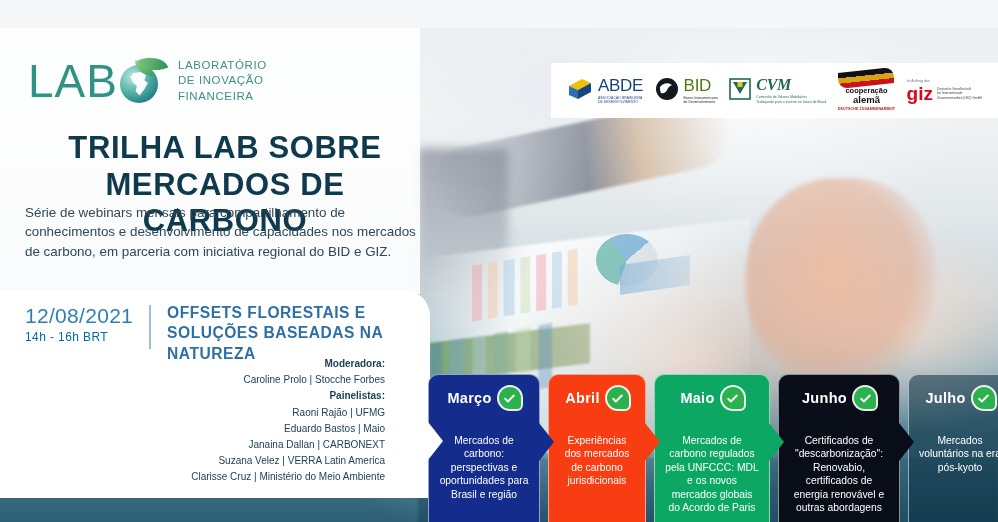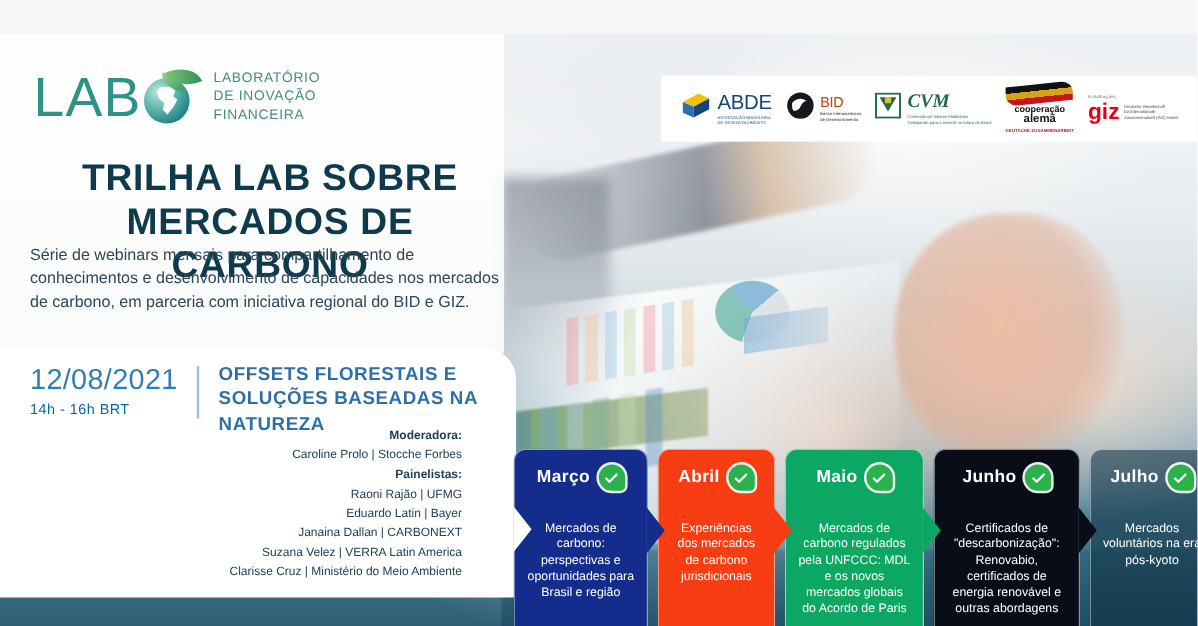--- a/index.html
+++ b/index.html
@@ -152,21 +152,21 @@
     text-align:center;
   }
   .subtitle{
     position:absolute;left:25px;top:203px;width:395px;
     color:#2f4858;font-size:13.4px;line-height:1.45;font-weight:400;
   }
 
   
   .date-row{position:absolute;left:25px;top:303px;display:flex;align-items:flex-start;}
   .date-left{padding-right:16px;}
-  .date-big{color:#2f7fb5;font-size:24px;font-weight:400;letter-spacing:.3px;line-height:1.2;}
+  .date-big{color:#2f7fb5;font-size:21px;font-weight:400;letter-spacing:.3px;line-height:1.2;}
   .date-small{color:#0369a1;font-size:12px;margin-top:2px;letter-spacing:.4px;}
   .date-div{width:2px;height:44px;background:#9fc0d6;margin-top:2px;}
   .session-title{
     padding-left:16px;color:#2f6fa8;font-size:15.6px;font-weight:bold;
     line-height:1.3;letter-spacing:.5px;max-width:280px;
   }
 
   
   .people{position:absolute;left:25px;top:356px;width:360px;color:#1d4257;font-size:10px;line-height:1.62;text-align:right;}
   .people .hd{font-weight:bold;}
@@ -224,21 +224,21 @@
     justify-content:space-between;padding:0 16px;box-sizing:border-box;
   }
   .plogo{display:flex;align-items:center;gap:5px;}
   .plogo .mark{flex:0 0 auto;}
   .plogo .txt{display:flex;flex-direction:column;line-height:1;}
   .plogo .big{font-weight:normal;letter-spacing:-.3px;}
   .plogo .tiny{font-size:3.4px;letter-spacing:.05px;line-height:1.25;margin-top:2px;}
 
   .abde .big{font-size:17px;color:#17457e;}
   .abde .tiny{color:#17457e;}
-  .bid .big{font-size:12px;color:#c2410c;}
+  .bid .big{font-size:17px;color:#4d7c0f;}
   .bid .tiny{color:#15181c;}
   .cvm .big{font-size:16px;color:#1f6b4a;font-family:"Liberation Serif",serif;font-style:italic;font-weight:bold;}
   .cvm .tiny{color:#1f6b4a;}
   .coop{display:flex;flex-direction:column;align-items:center;gap:1px;}
   .coop .flagwave{width:56px;height:16px;
     background:linear-gradient(180deg,#111 0 34%, #d8a215 34% 68%, #c8141b 68% 100%);
     border-radius:0 10px 0 10px;transform:skewY(-6deg);}
   .coop .c1{font-size:7.5px;color:#111;font-weight:bold;line-height:1.05;}
   .coop .c2{font-size:9.5px;color:#111;font-weight:bold;line-height:1.05;}
   .coop .c3{font-size:3.6px;color:#c8141b;font-weight:bold;letter-spacing:.1px;margin-top:1px;}
@@ -300,21 +300,21 @@
     </div>
     <div class="date-div"></div>
     <div class="session-title">OFFSETS FLORESTAIS E SOLUÇÕES BASEADAS NA NATUREZA</div>
   </div>
 
   <div class="people">
     <div class="hd">Moderadora:</div>
     <div>Caroline Prolo | Stocche Forbes</div>
     <div class="hd">Painelistas:</div>
     <div>Raoni Rajão | UFMG</div>
-    <div>Eduardo Latin | Bayer</div>
+    <div>Eduardo Bastos | Maio</div>
     <div>Janaina Dallan | CARBONEXT</div>
     <div>Suzana Velez | VERRA Latin America</div>
     <div>Clarisse Cruz | Ministério do Meio Ambiente</div>
   </div>
 
   <div class="cards">
 
     <div class="card c-marco">
       <div class="card-head">
         <span>Março</span>

